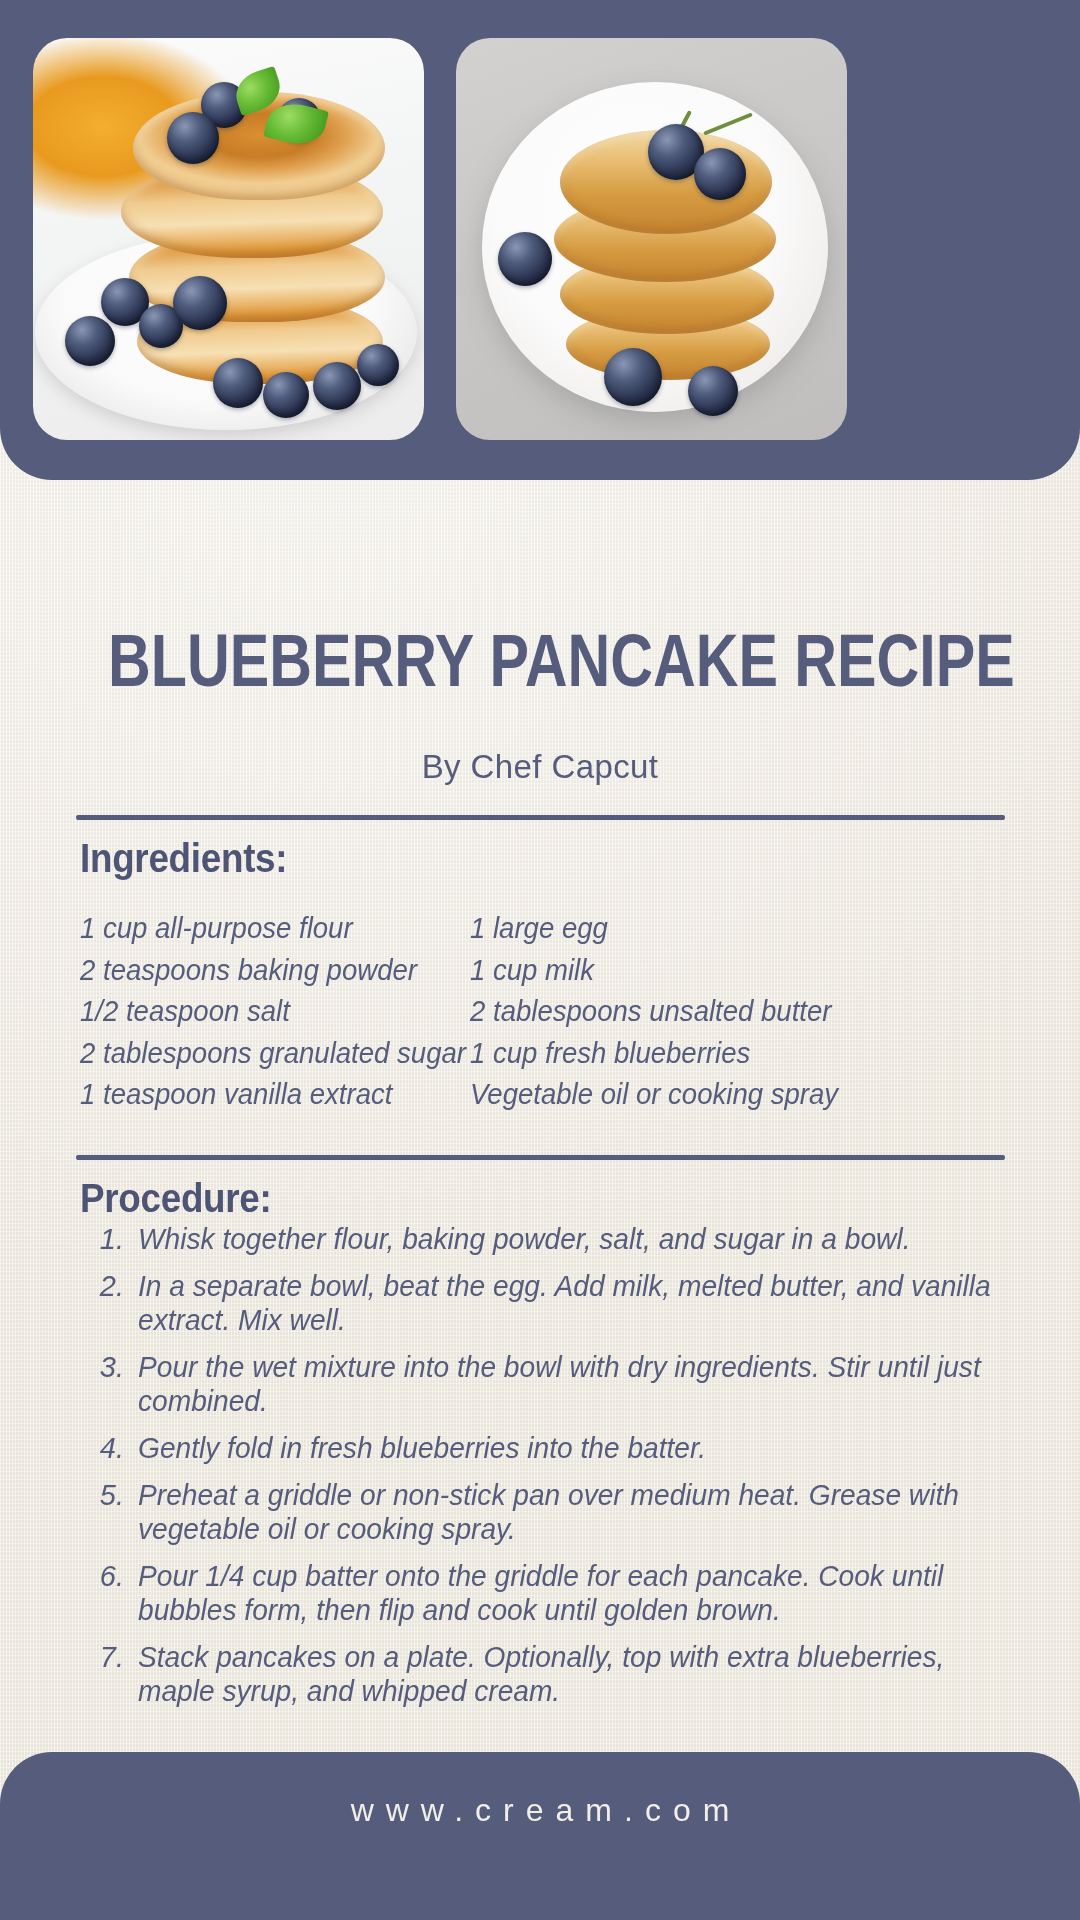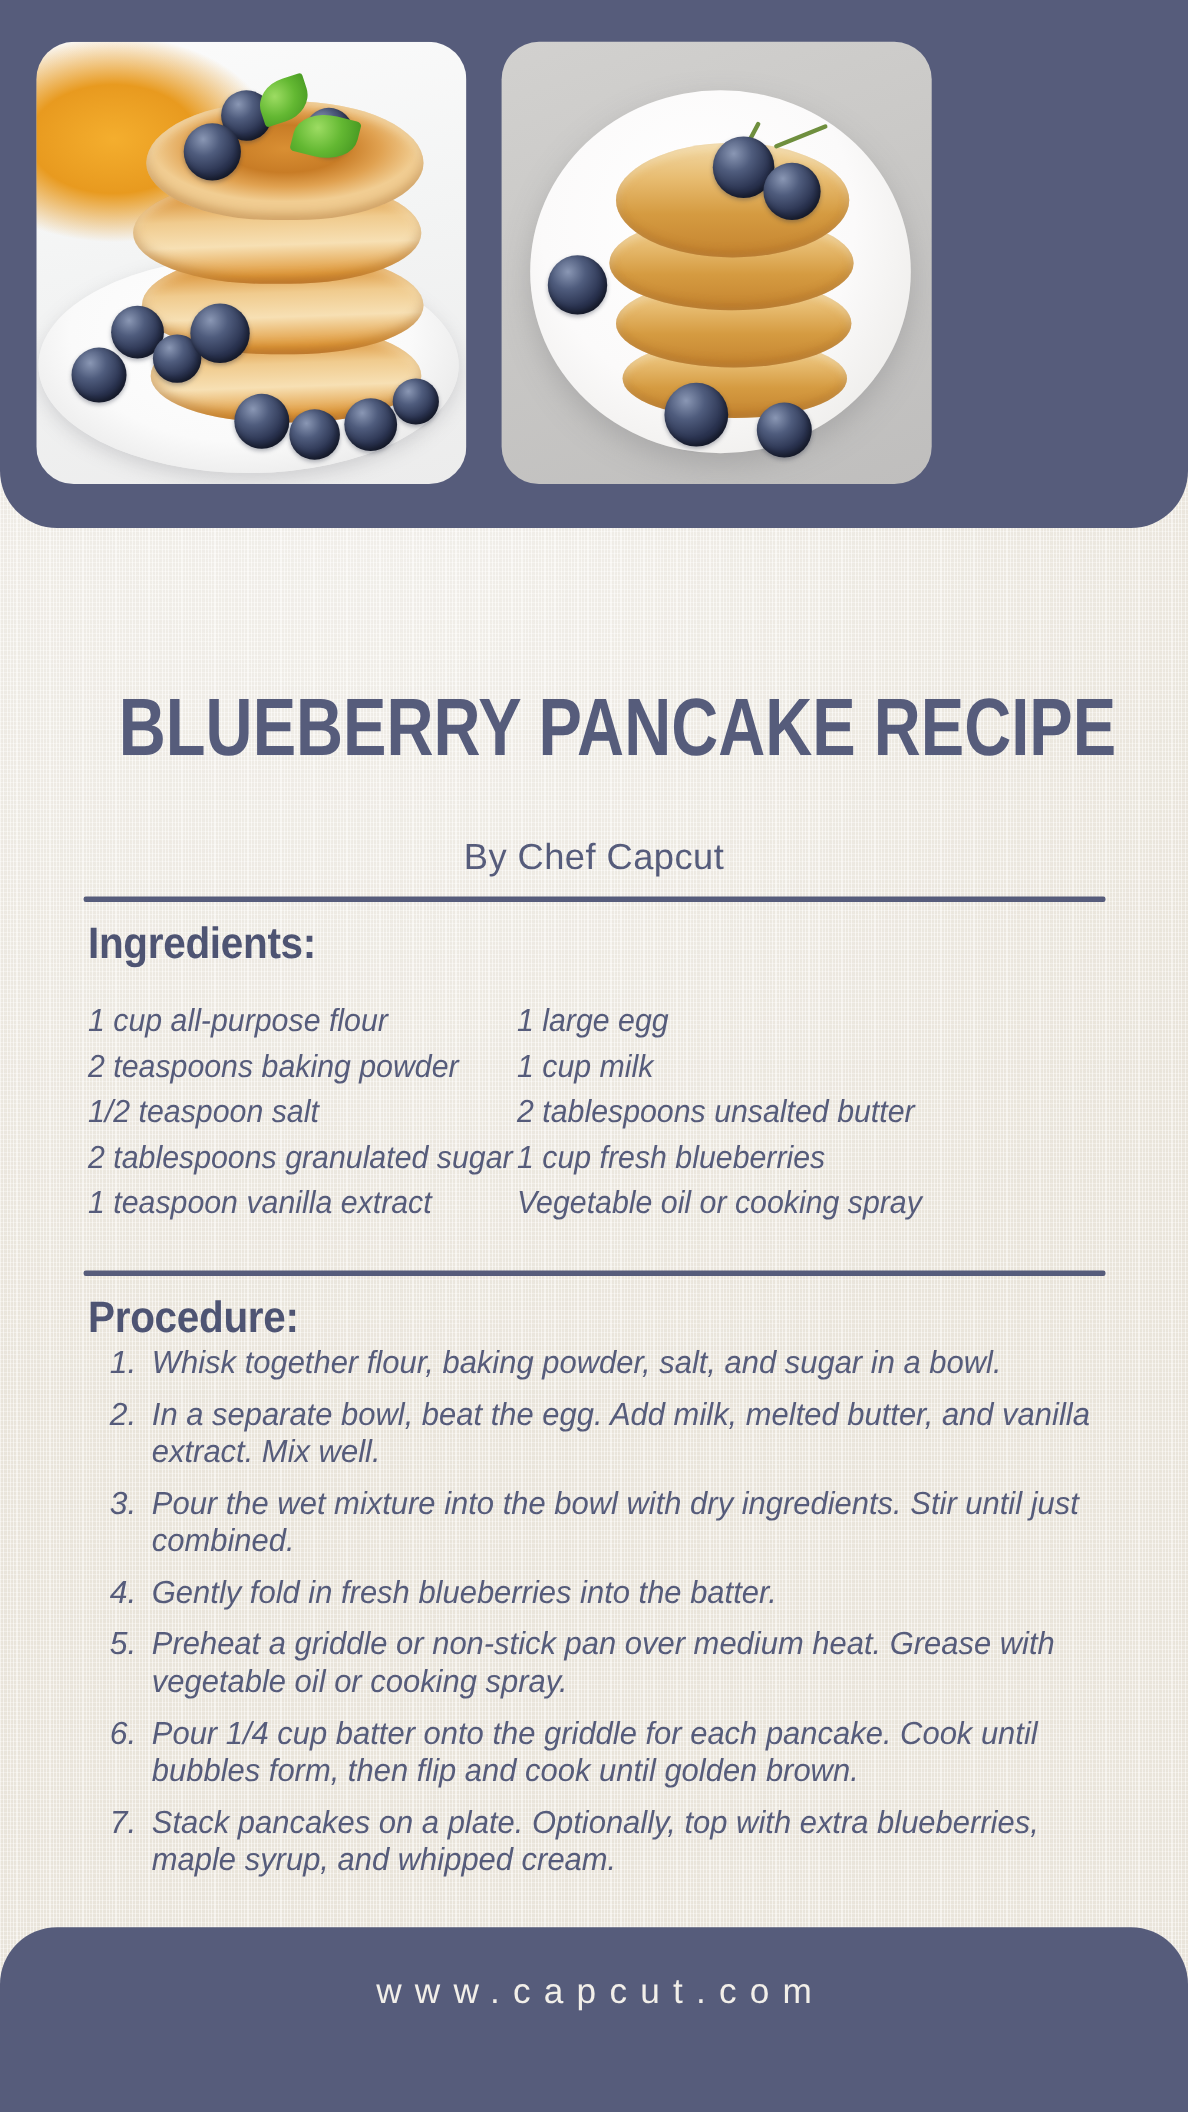--- a/index.html
+++ b/index.html
@@ -140,21 +140,20 @@
     white-space: nowrap;
   }
   .subtitle {
     position: absolute;
     left: 0; top: 748px;
     width: 1080px;
     text-align: center;
     color: #565C7B;
     font-size: 33px;
     letter-spacing: 0.4px;
-    margin-top: 12px;
   }
 
   
   .rule {
     position: absolute;
     left: 76px;
     width: 929px;
     height: 5px;
     background: #565C7B;
     border-radius: 2px;
@@ -348,16 +347,16 @@
       <div class="proc-num">6.</div>
       <div class="proc-text">Pour 1/4 cup batter onto the griddle for each pancake. Cook until bubbles form, then flip and cook until golden brown.</div>
     </div>
     <div class="proc-item">
       <div class="proc-num">7.</div>
       <div class="proc-text">Stack pancakes on a plate. Optionally, top with extra blueberries, maple syrup, and whipped cream.</div>
     </div>
   </div>
 
   <div class="footer">
-    <div class="footer-url">www.capcut.com</div>
+    <div class="footer-url">www.cream.com</div>
   </div>
 
 </div>
 
 </body></html>

